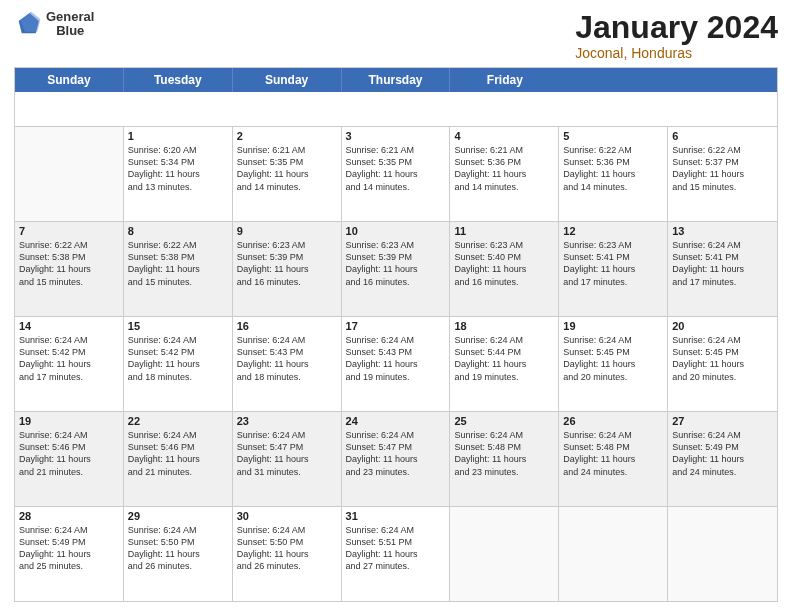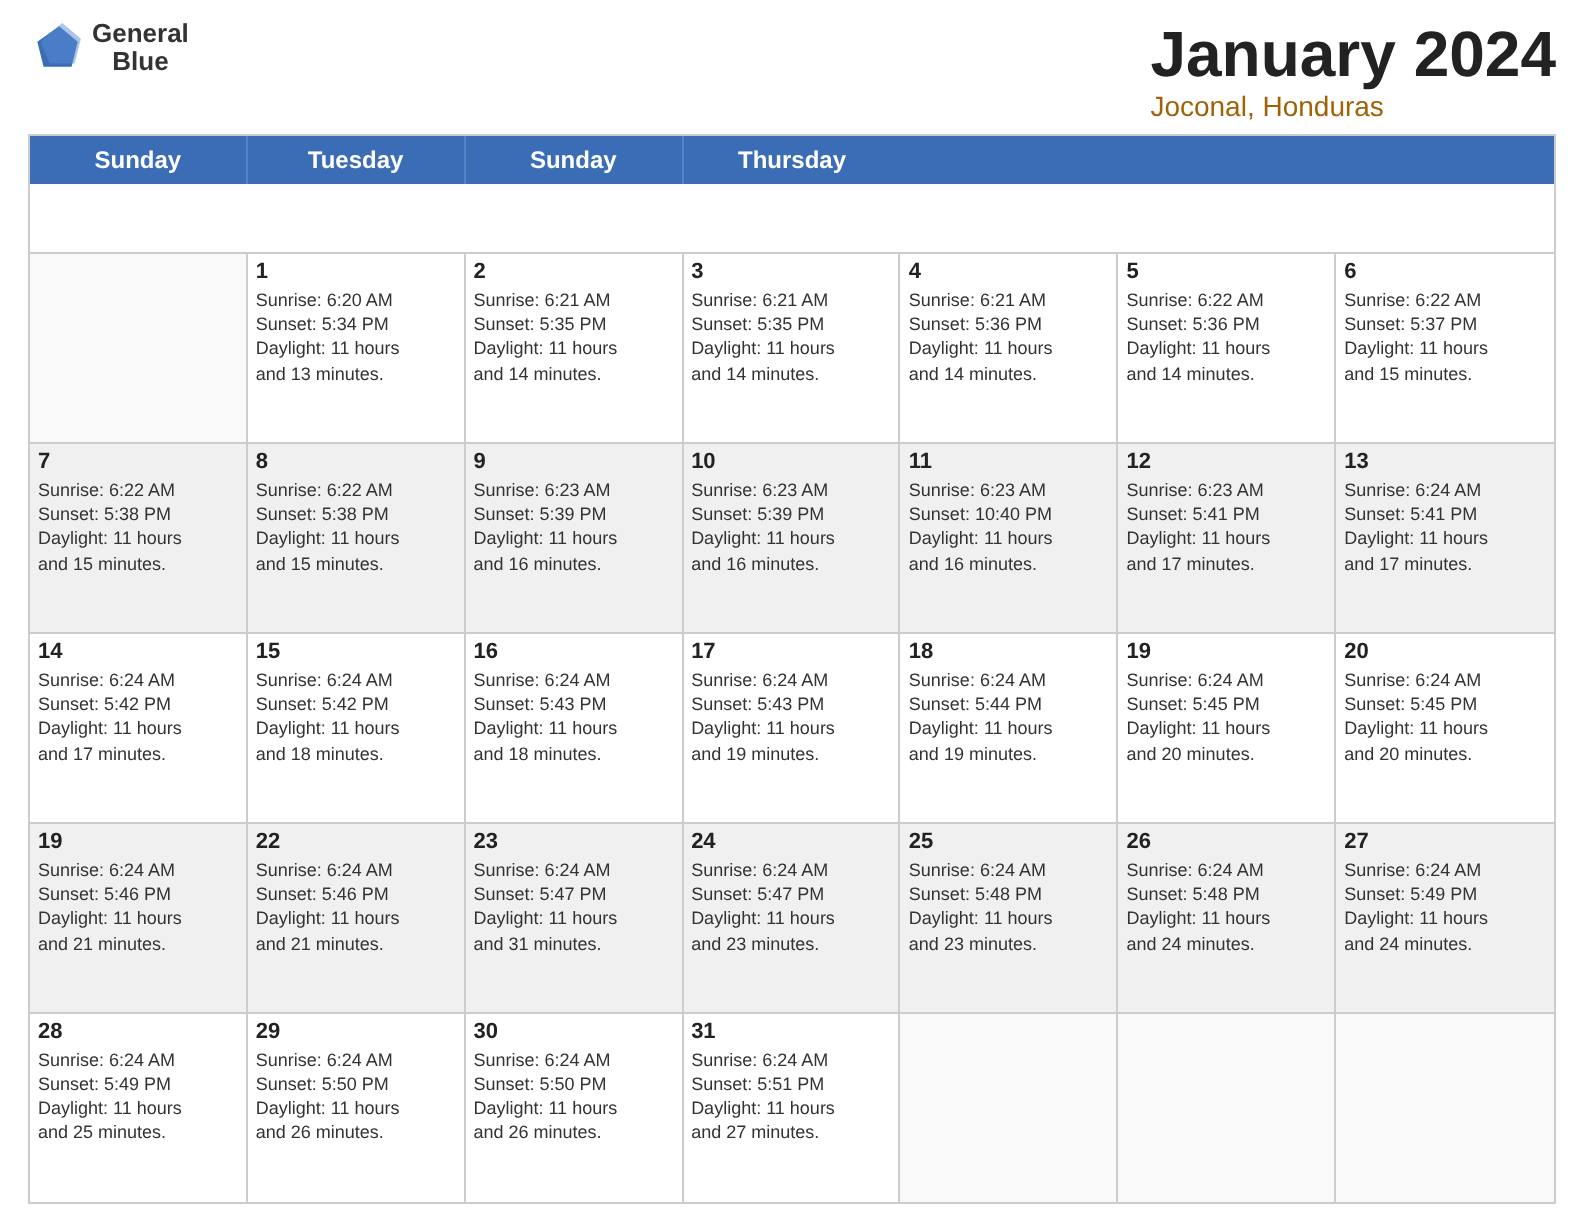--- a/index.html
+++ b/index.html
@@ -130,20 +130,21 @@
       <div class="subtitle">Joconal, Honduras</div>
     </div>
   </div>
 
   <div class="calendar">
     <div class="cal-header-row" id="cal-header">
         <div class="cal-header-cell">Sunday</div>
         <div class="cal-header-cell">Tuesday</div>
         <div class="cal-header-cell">Sunday</div>
         <div class="cal-header-cell">Thursday</div>
+        <div class="cal-header-cell">Friday</div>
       </div>
     <div class="cal-body" id="cal-body">
         <div class="cal-week">
           <div class="cal-cell empty"></div>
           <div class="cal-cell">
             <div class="day-num">1</div>
             <div class="cell-line">Sunrise: 6:20 AM</div>
             <div class="cell-line">Sunset: 5:34 PM</div>
             <div class="cell-line">Daylight: 11 hours</div>
             <div class="cell-line">and 13 minutes.</div>
@@ -209,21 +210,21 @@
           <div class="cal-cell shaded">
             <div class="day-num">10</div>
             <div class="cell-line">Sunrise: 6:23 AM</div>
             <div class="cell-line">Sunset: 5:39 PM</div>
             <div class="cell-line">Daylight: 11 hours</div>
             <div class="cell-line">and 16 minutes.</div>
           </div>
           <div class="cal-cell shaded">
             <div class="day-num">11</div>
             <div class="cell-line">Sunrise: 6:23 AM</div>
-            <div class="cell-line">Sunset: 10:40 PM</div>
+            <div class="cell-line">Sunset: 5:40 PM</div>
             <div class="cell-line">Daylight: 11 hours</div>
             <div class="cell-line">and 16 minutes.</div>
           </div>
           <div class="cal-cell shaded">
             <div class="day-num">12</div>
             <div class="cell-line">Sunrise: 6:23 AM</div>
             <div class="cell-line">Sunset: 5:41 PM</div>
             <div class="cell-line">Daylight: 11 hours</div>
             <div class="cell-line">and 17 minutes.</div>
           </div>

